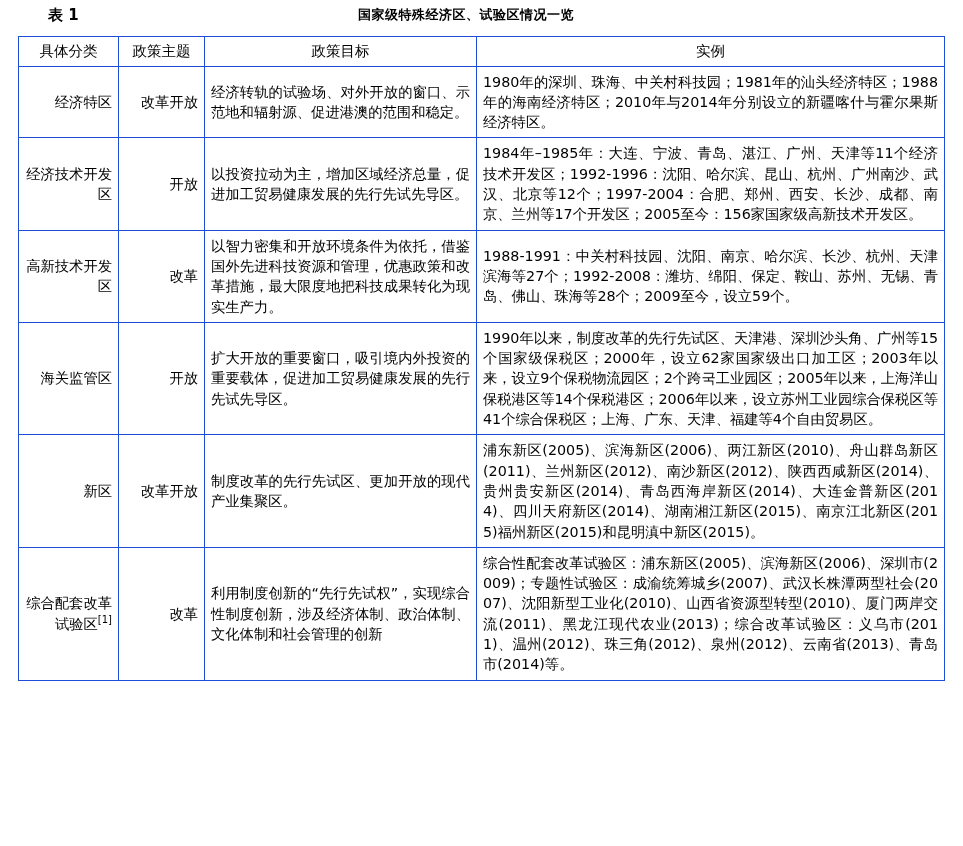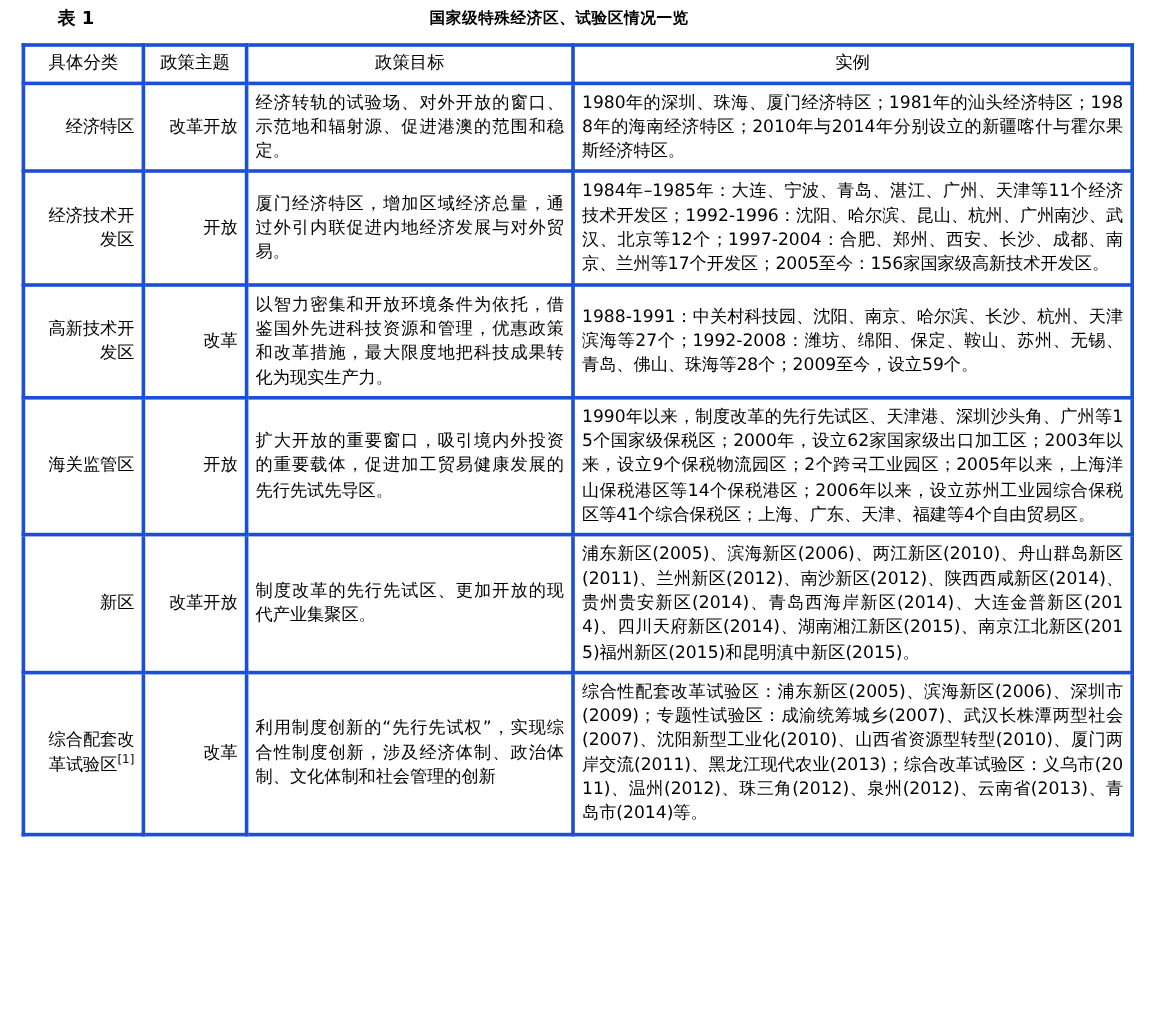--- a/index.html
+++ b/index.html
@@ -42,21 +42,21 @@
     font-size: 13px;
     font-weight: bold;
     letter-spacing: 0.5px;
   }
   table.main {
     border-collapse: collapse;
     width: 927px;
     table-layout: fixed;
   }
   table.main th, table.main td {
-    border: 3px solid #1d4ed8;
+    border: 1px solid #1d4ed8;
     vertical-align: middle;
     font-size: 14.3px;
     line-height: 1.42;
     padding: 5px 6px;
     word-break: break-all;
   }
   table.main th {
     text-align: center;
     font-weight: normal;
     padding: 4px 6px;
@@ -106,26 +106,26 @@
         <th>政策主题</th>
         <th>政策目标</th>
         <th>实例</th>
       </tr>
     </thead>
     <tbody>
       <tr>
         <td class="cat">经济特区</td>
         <td class="theme">改革开放</td>
         <td class="goal">经济转轨的试验场、对外开放的窗口、示范地和辐射源、促进港澳的范围和稳定。</td>
-        <td class="example">1980年的深圳、珠海、厦门经济特区；1981年的汕头经济特区；1988年的海南经济特区；2010年与2014年分别设立的新疆喀什与霍尔果斯经济特区。</td>
+        <td class="example">1980年的深圳、珠海、中关村科技园；1981年的汕头经济特区；1988年的海南经济特区；2010年与2014年分别设立的新疆喀什与霍尔果斯经济特区。</td>
       </tr>
       <tr>
         <td class="cat">经济技术开发区</td>
         <td class="theme">开放</td>
-        <td class="goal">厦门经济特区，增加区域经济总量，通过外引内联促进内地经济发展与对外贸易。</td>
+        <td class="goal">以投资拉动为主，增加区域经济总量，促进加工贸易健康发展的先行先试先导区。</td>
         <td class="example">1984年–1985年：大连、宁波、青岛、湛江、广州、天津等11个经济技术开发区；1992-1996：沈阳、哈尔滨、昆山、杭州、广州南沙、武汉、北京等12个；1997-2004：合肥、郑州、西安、长沙、成都、南京、兰州等17个开发区；2005至今：156家国家级高新技术开发区。</td>
       </tr>
       <tr>
         <td class="cat">高新技术开发区</td>
         <td class="theme">改革</td>
         <td class="goal">以智力密集和开放环境条件为依托，借鉴国外先进科技资源和管理，优惠政策和改革措施，最大限度地把科技成果转化为现实生产力。</td>
         <td class="example">1988-1991：中关村科技园、沈阳、南京、哈尔滨、长沙、杭州、天津滨海等27个；1992-2008：潍坊、绵阳、保定、鞍山、苏州、无锡、青岛、佛山、珠海等28个；2009至今，设立59个。</td>
       </tr>
       <tr>
         <td class="cat">海关监管区</td>

